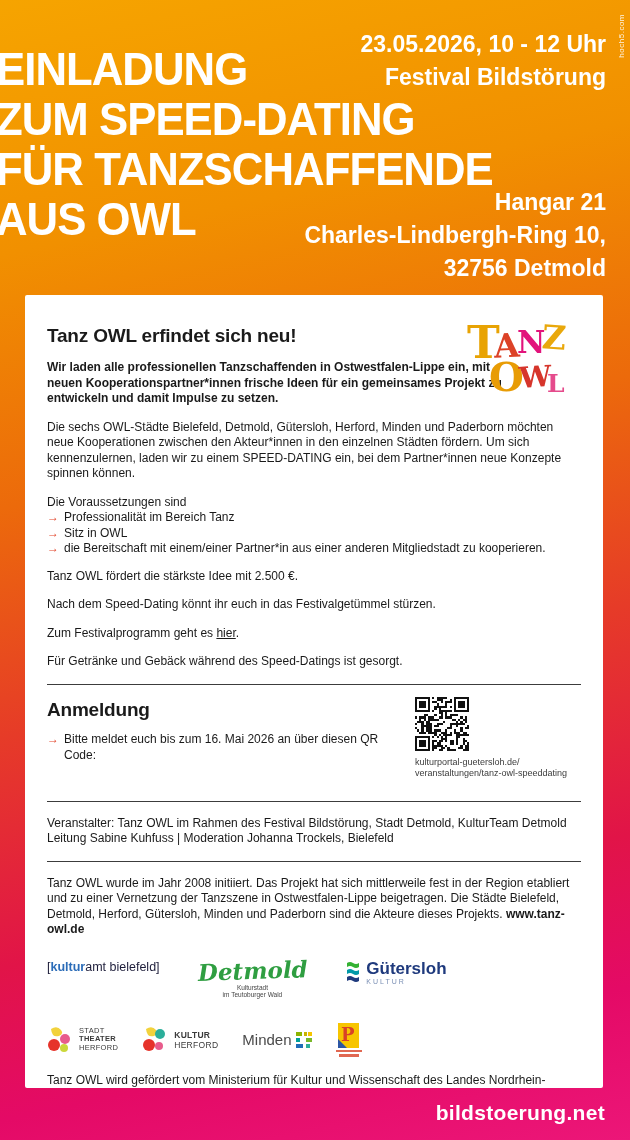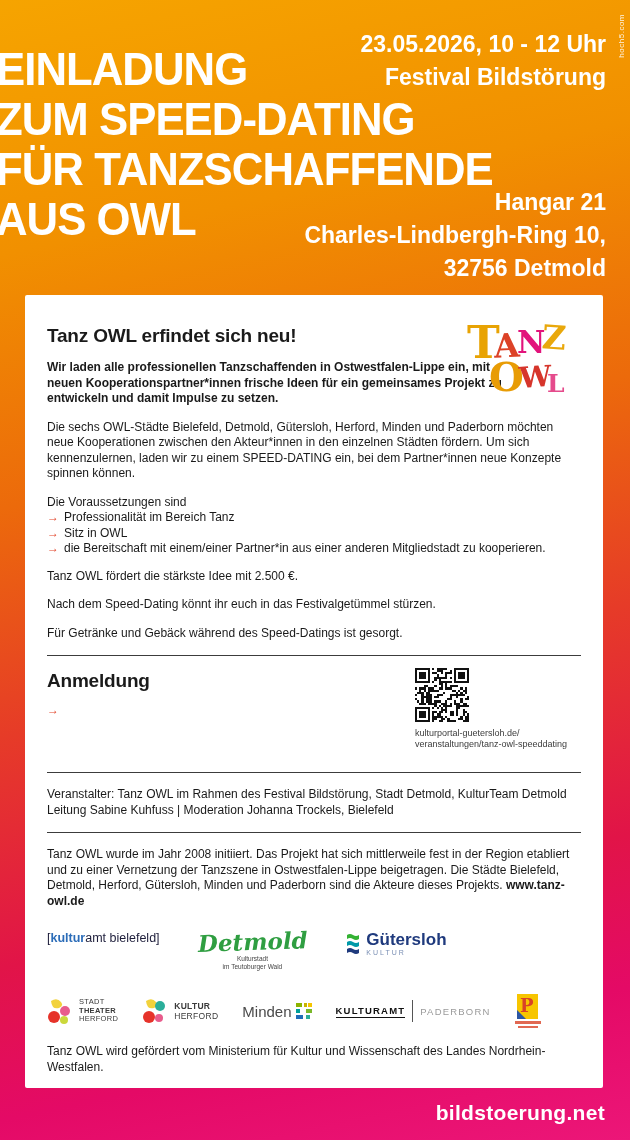--- a/index.html
+++ b/index.html
@@ -138,30 +138,32 @@
       </div>
       <div class="req-item">
         <span class="arrow">→</span>
         <span>die Bereitschaft mit einem/einer Partner*in aus einer anderen Mitgliedstadt zu kooperieren.</span>
       </div>
     </div>
 
     <p>Tanz OWL fördert die stärkste Idee mit 2.500 €.</p>
     <p>Nach dem Speed-Dating könnt ihr euch in das Festivalgetümmel stürzen.</p>
 
+    <p><span>Zum Festivalprogramm geht es </span><span class="link">hier</span><span>.</span></p>
 
     <p>Für Getränke und Gebäck während des Speed-Datings ist gesorgt.</p>
 
     <hr class="rule">
 
     <div class="anm">
       <h2>Anmeldung</h2>
       <div class="anm-item">
         <span class="arrow">→</span>
         <div>
+          <div>Bitte meldet euch bis zum 16. Mai 2026 an über diesen QR Code:</div>
         </div>
       </div>
       <div class="qr-block">
         <svg class="qr" viewBox="0 0 25 25" shape-rendering="crispEdges">
             <rect x="8" y="0" width="1" height="1" fill="#111"></rect>
             <rect x="10" y="0" width="1" height="1" fill="#111"></rect>
             <rect x="11" y="0" width="1" height="1" fill="#111"></rect>
             <rect x="12" y="0" width="1" height="1" fill="#111"></rect>
             <rect x="13" y="0" width="1" height="1" fill="#111"></rect>
             <rect x="14" y="0" width="1" height="1" fill="#111"></rect>
@@ -457,25 +459,20 @@
           <rect x="0" y="0" width="6" height="4" fill="#8CB400"></rect>
           <rect x="8" y="0" width="3" height="4" fill="#C8B400"></rect>
           <rect x="12" y="0" width="4" height="4" fill="#F5C400"></rect>
           <rect x="0" y="6" width="4" height="4" fill="#00A099"></rect>
           <rect x="10" y="6" width="6" height="4" fill="#7AB829"></rect>
           <rect x="0" y="12" width="7" height="4" fill="#1F6CB8"></rect>
           <rect x="10" y="12" width="4" height="4" fill="#2BAE9A"></rect>
         </svg>
       </div>
 
-      <div class="lg-pb">
-        <span class="amt">KULTURAMT</span>
-        <span class="vline"></span>
-        <span class="city">PADERBORN</span>
-      </div>
 
       <div class="lg-hs">
         <div class="box">
           <span class="p">P</span>
           <span class="tri"></span>
         </div>
         <div class="cap"></div>
         <div class="cap cap2"></div>
       </div>
     </div>

